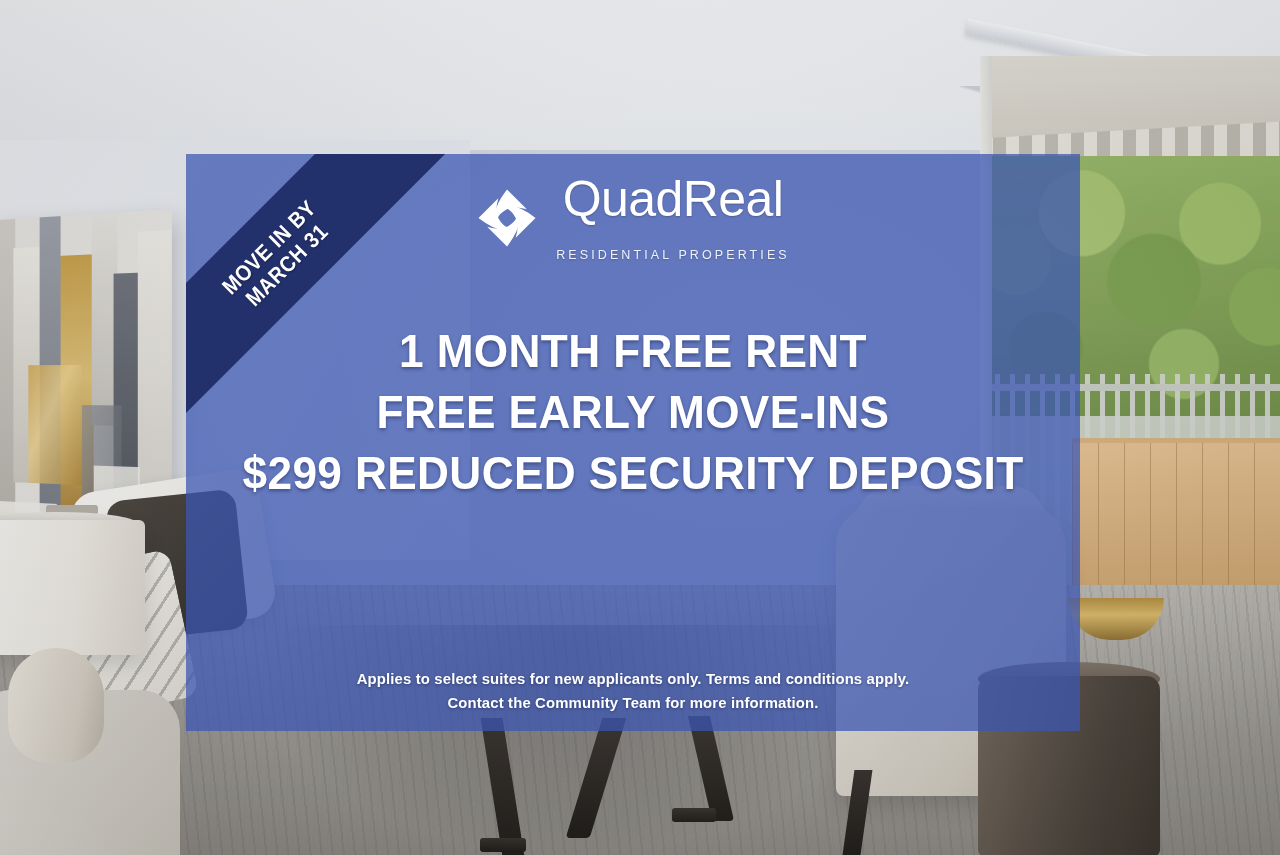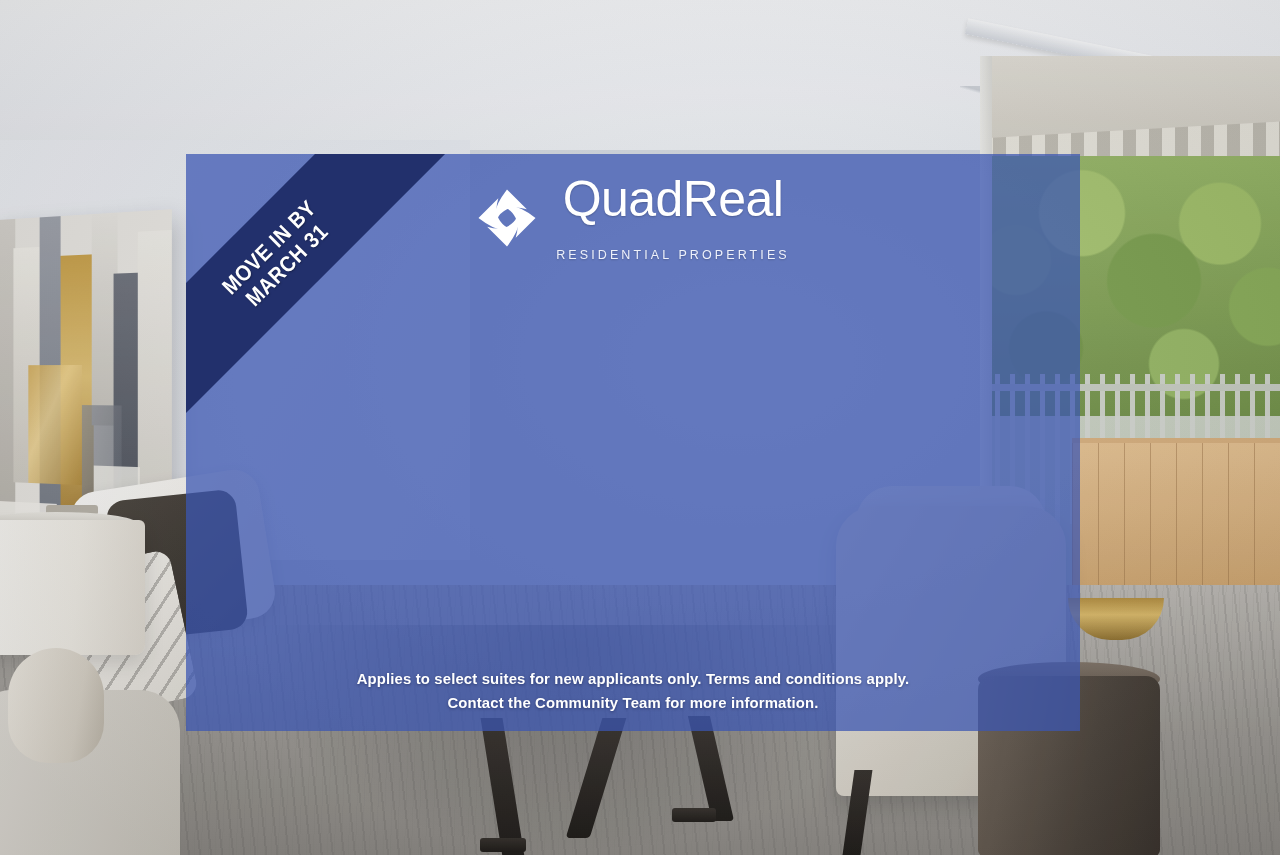--- a/index.html
+++ b/index.html
@@ -417,20 +417,25 @@
           <path d="M50 96 L18 64 Q38 70 50 64 Q62 58 66 48 Q76 62 50 96 Z"></path>
           <path d="M4 50 L36 18 Q30 38 36 50 Q42 62 52 66 Q38 76 4 50 Z"></path>
         </g>
       </svg>
       <div class="logo-words">
         <div class="logo-wordmark">QuadReal</div>
         <div class="logo-sub">RESIDENTIAL PROPERTIES</div>
       </div>
     </div>
 
+    <div class="headlines">
+      <div class="headline l1">1 MONTH FREE RENT</div>
+      <div class="headline l2">FREE EARLY MOVE-INS</div>
+      <div class="headline l3">$299 REDUCED SECURITY DEPOSIT</div>
+    </div>
 
     <div class="fineprint">
       <div>Applies to select suites for new applicants only. Terms and conditions apply.</div>
       <div>Contact the Community Team for more information.</div>
     </div>
 
   </div>
 </div>
 
 </body></html>

